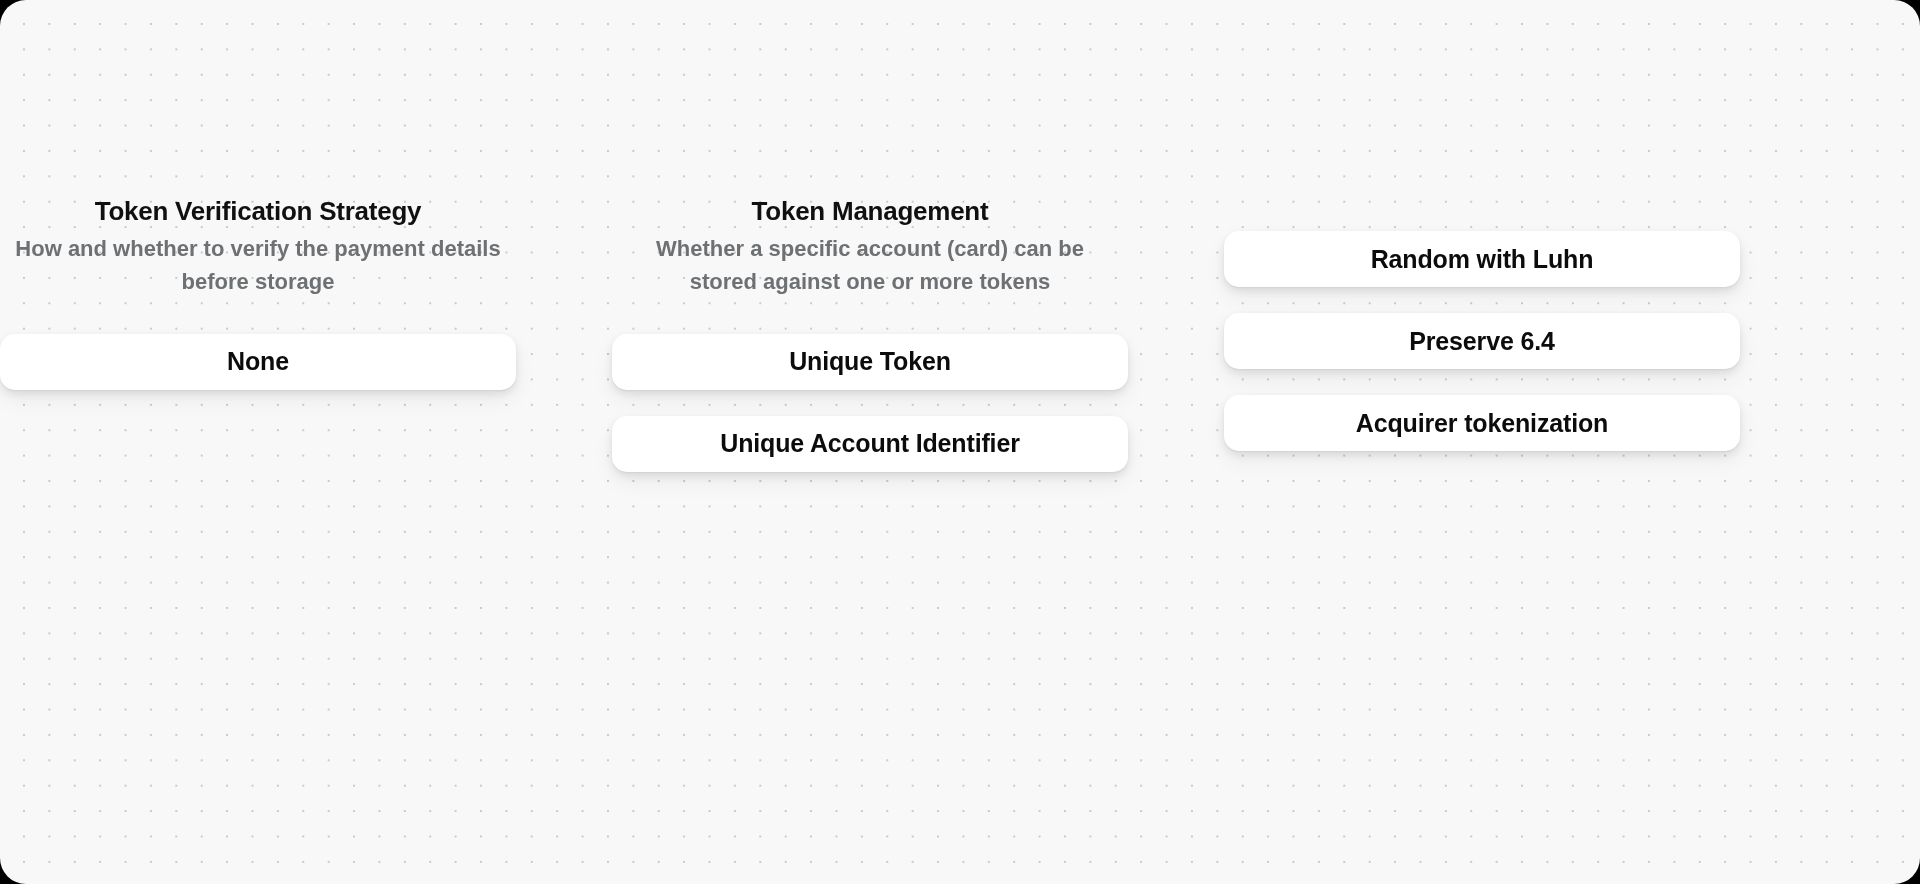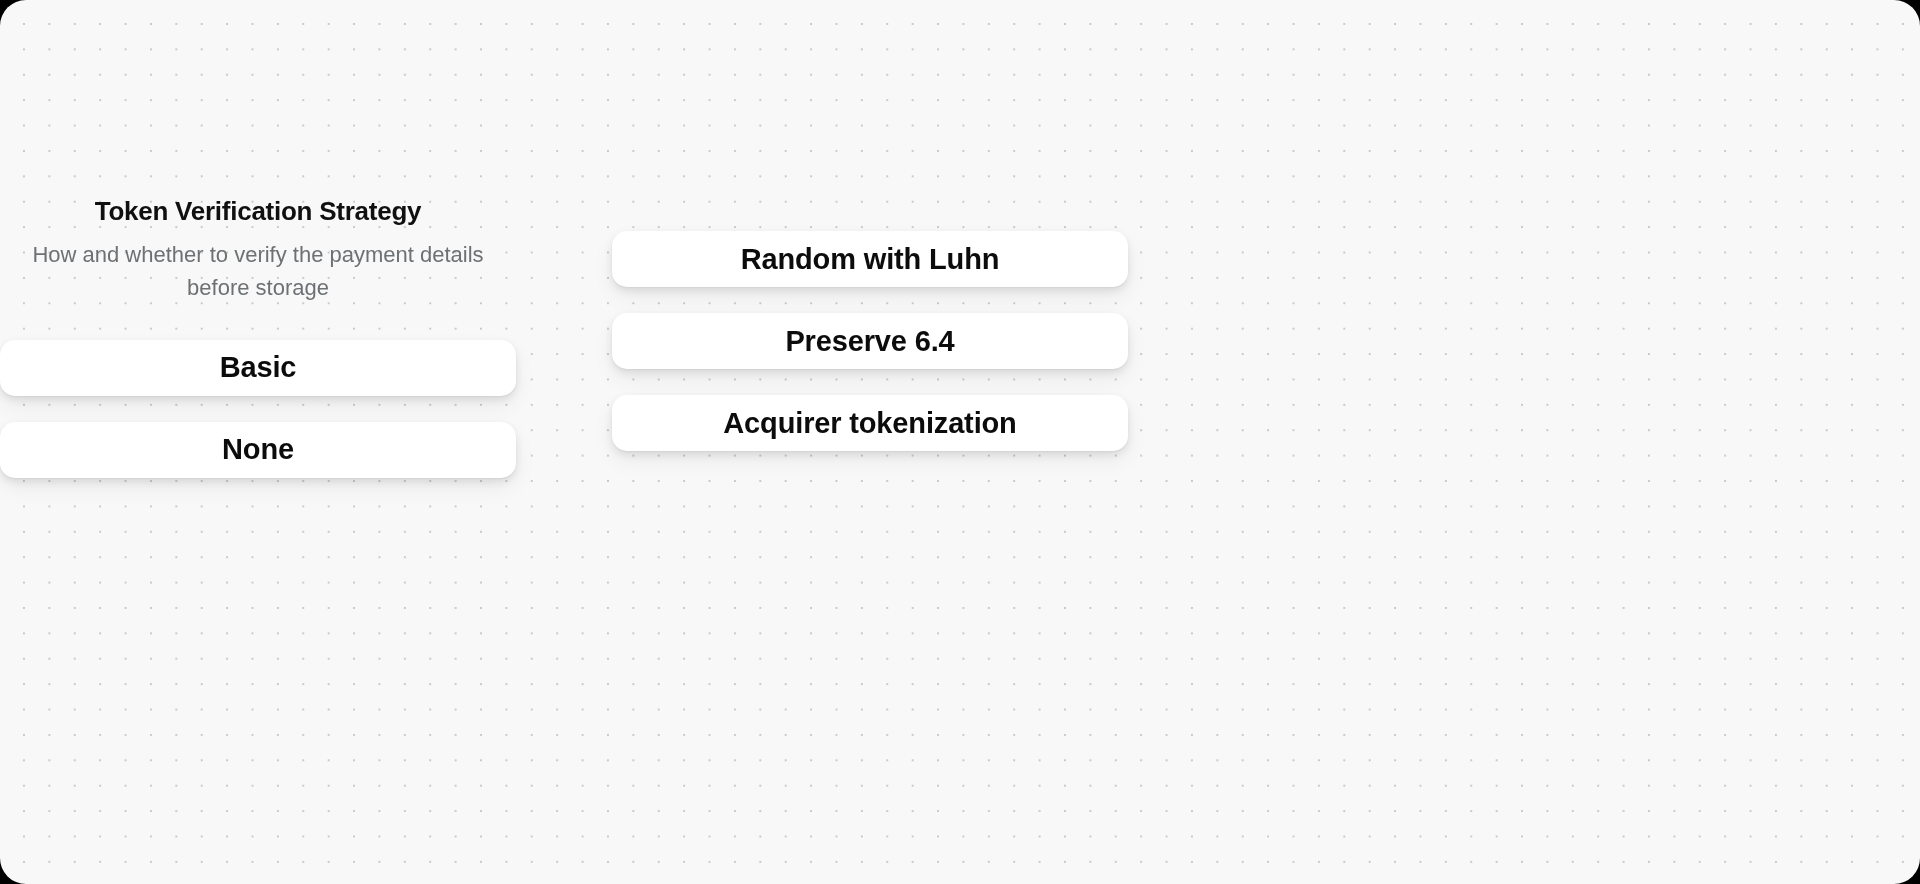--- a/index.html
+++ b/index.html
@@ -53,23 +53,23 @@
   .col-title {
     font-size: 26px;
     font-weight: bold;
     line-height: 1.18;
     letter-spacing: -0.25px;
     color: #101010;
     white-space: nowrap;
   }
 
   .col-subtitle {
-    margin-top: 11px;
+    margin-top: 5px;
     font-size: 22px;
-    font-weight: normal;
+    font-weight: bold;
     line-height: 1.52;
     color: #6e7174;
   }
 
   .options {
     margin-top: 35px;
     display: flex;
     flex-direction: column;
     gap: 26px;
   }
@@ -83,44 +83,55 @@
       0 4px 9px rgba(16,16,16,0.085),
       0 10px 22px rgba(16,16,16,0.055);
     display: flex;
     align-items: center;
     justify-content: center;
     text-align: center;
     cursor: pointer;
   }
 
   .option-label {
-    font-size: 29px;
+    font-size: 25px;
     font-weight: bold;
     letter-spacing: -0.15px;
     color: #0c0c0c;
     line-height: 1;
     padding: 0 14px;
   }
 </style>
 </head>
 <body>
 
 <div id="board">
   <div id="columns">
       <div class="column">
         <div class="col-head">
           <div class="col-title">Token Verification Strategy</div>
           <div class="col-subtitle">How and whether to verify the payment details before storage</div>
         </div>
         <div class="options">
           <div class="option-card">
-            <span class="option-label">Basic</span>
+            <span class="option-label">None</span>
+          </div>
+        </div>
+      </div>
+      <div class="column">
+        <div class="col-head">
+          <div class="col-title">Token Management</div>
+          <div class="col-subtitle">Whether a specific account (card) can be stored against one or more tokens</div>
+        </div>
+        <div class="options">
+          <div class="option-card">
+            <span class="option-label">Unique Token</span>
           </div>
           <div class="option-card">
-            <span class="option-label">None</span>
+            <span class="option-label">Unique Account Identifier</span>
           </div>
         </div>
       </div>
       <div class="column">
         <div class="col-head">
         </div>
         <div class="options">
           <div class="option-card">
             <span class="option-label">Random with Luhn</span>
           </div>

